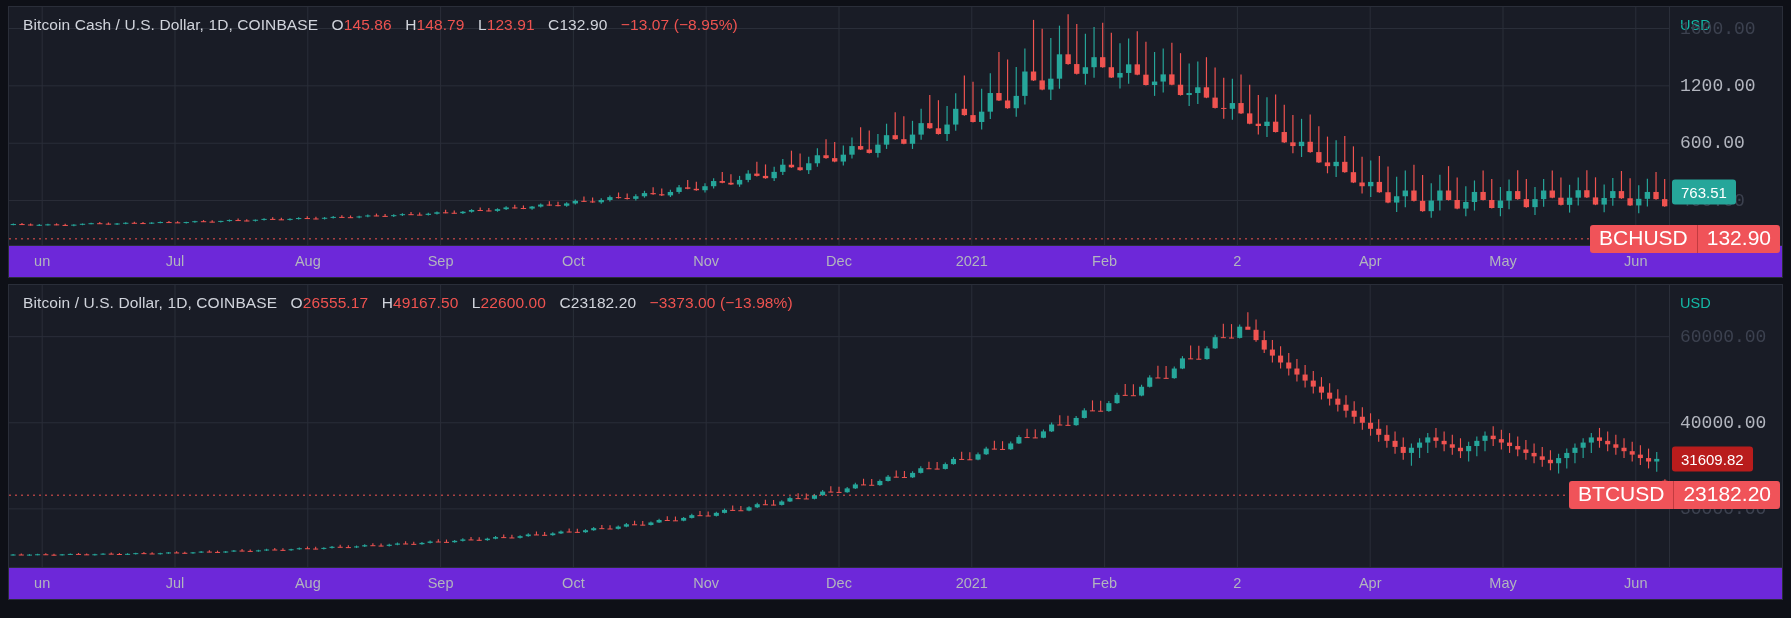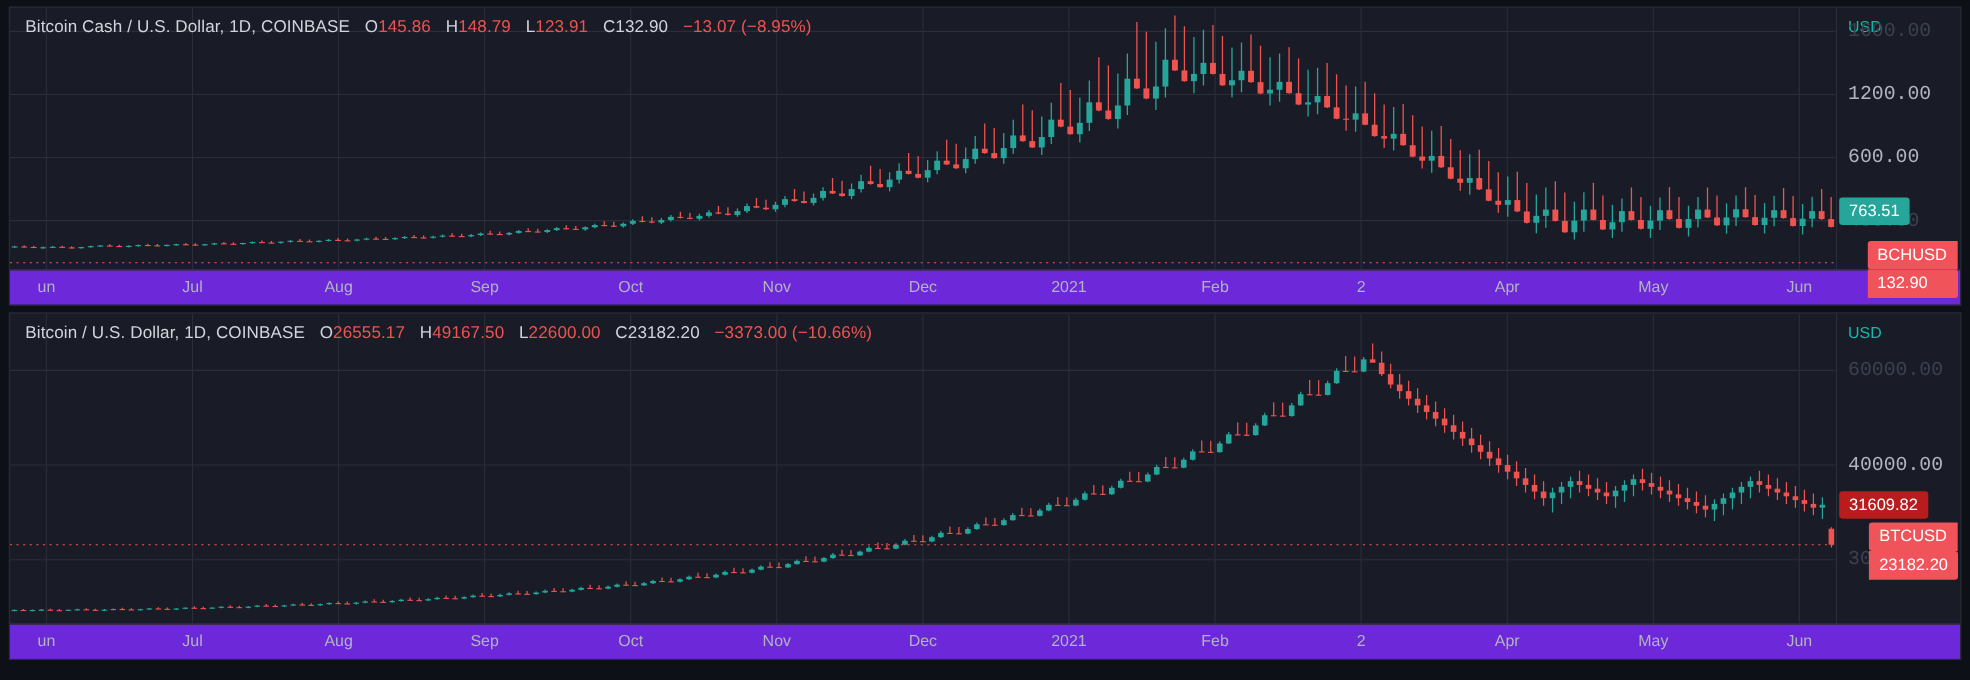--- a/index.html
+++ b/index.html
@@ -90,28 +90,27 @@
     transform: translateY(-50%);
     white-space: nowrap;
     z-index: 7;
   }
   .badge.up   { background: #26a69a; }
   .badge.down { background: #b91c1c; }
 
   
   .sym-badge {
     position: absolute;
-    height: 40px; line-height: 26px;
-    font-size: 15px;
+    height: 28px; line-height: 26px;
+    font-size: 21px;
     color: #fff;
     transform: translateY(-50%);
     z-index: 8;
     display: flex;
     white-space: nowrap;
-    flex-direction: column;
   }
   .sym-badge .name {
     background: #f05359;
     padding: 0 9px;
     border-radius: 3px 0 0 3px;
     border-right: 1px solid #c23b40;
   }
   .sym-badge .price {
     background: #f05359;
     padding: 0 9px;
@@ -590,21 +589,21 @@
     </div>
 
   <div class="pane pane-2">
 
     <div class="legend">
       <span class="sym">Bitcoin / U.S. Dollar, 1D, COINBASE</span>
       <span class="grp"><span class="ohlc-k">O</span><span class="val-down">26555.17</span></span>
       <span class="grp"><span class="ohlc-k">H</span><span class="val-down">49167.50</span></span>
       <span class="grp"><span class="ohlc-k">L</span><span class="val-down">22600.00</span></span>
       <span class="grp"><span class="ohlc-k">C</span><span class="val-neutral">23182.20</span></span>
-      <span class="grp chg">−3373.00 (−10.66%)</span>
+      <span class="grp chg">−3373.00 (−13.98%)</span>
     </div>
 
     <div class="plot-wrap">
       <svg id="svg-1" preserveAspectRatio="none" viewBox="0 0 1660 282">
           <line x1="33.2" x2="33.2" y1="0" y2="282" stroke="#2a2e39" stroke-width="1"></line>
           <line x1="166" x2="166" y1="0" y2="282" stroke="#2a2e39" stroke-width="1"></line>
           <line x1="298.8" x2="298.8" y1="0" y2="282" stroke="#2a2e39" stroke-width="1"></line>
           <line x1="431.6" x2="431.6" y1="0" y2="282" stroke="#2a2e39" stroke-width="1"></line>
           <line x1="564.4000000000001" x2="564.4000000000001" y1="0" y2="282" stroke="#2a2e39" stroke-width="1"></line>
           <line x1="697.2" x2="697.2" y1="0" y2="282" stroke="#2a2e39" stroke-width="1"></line>

